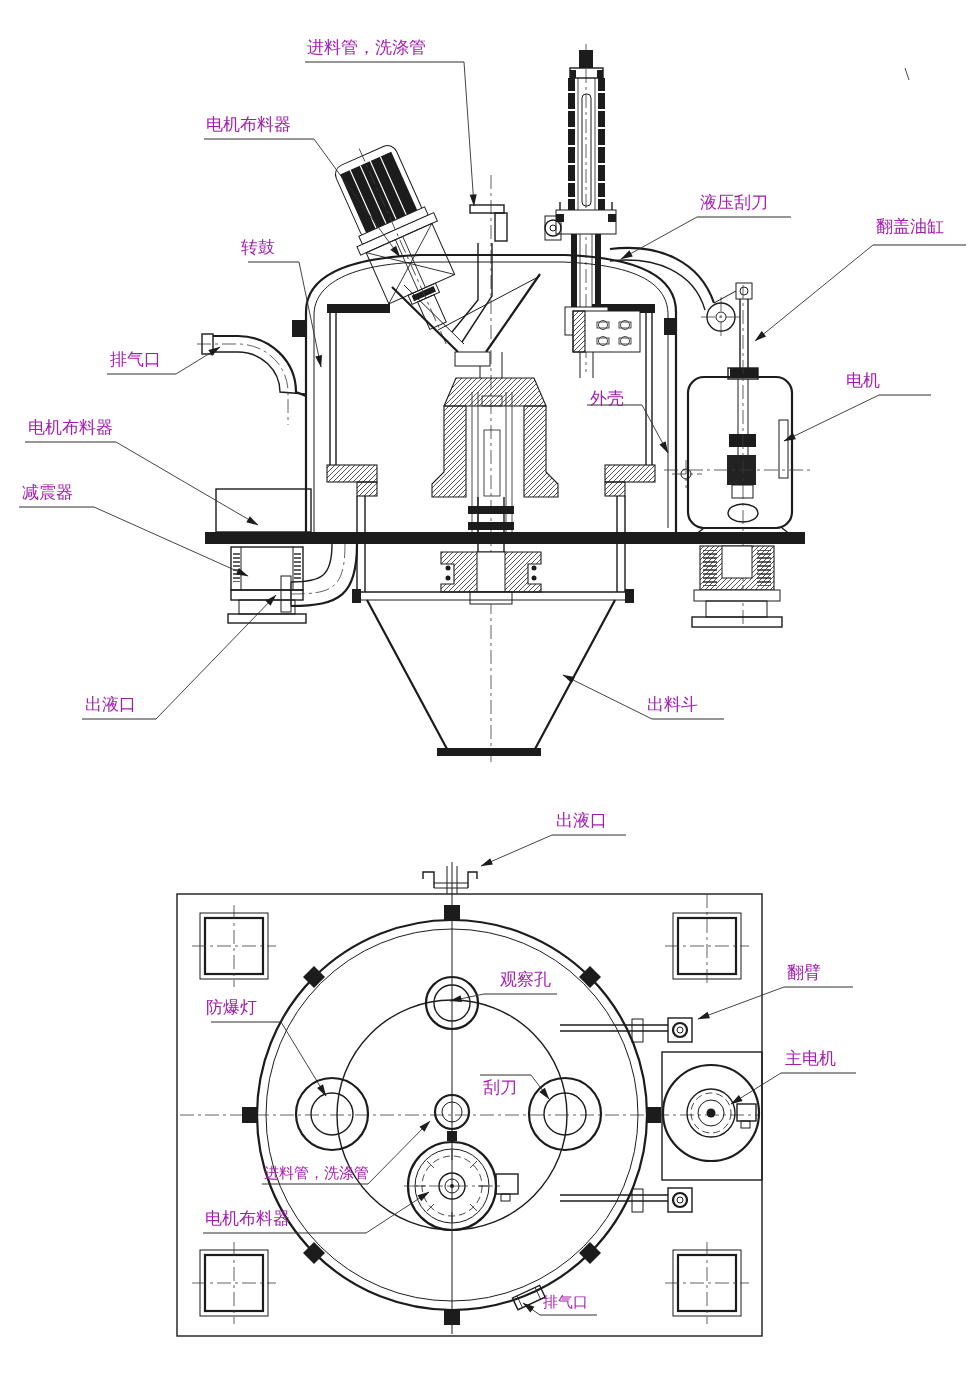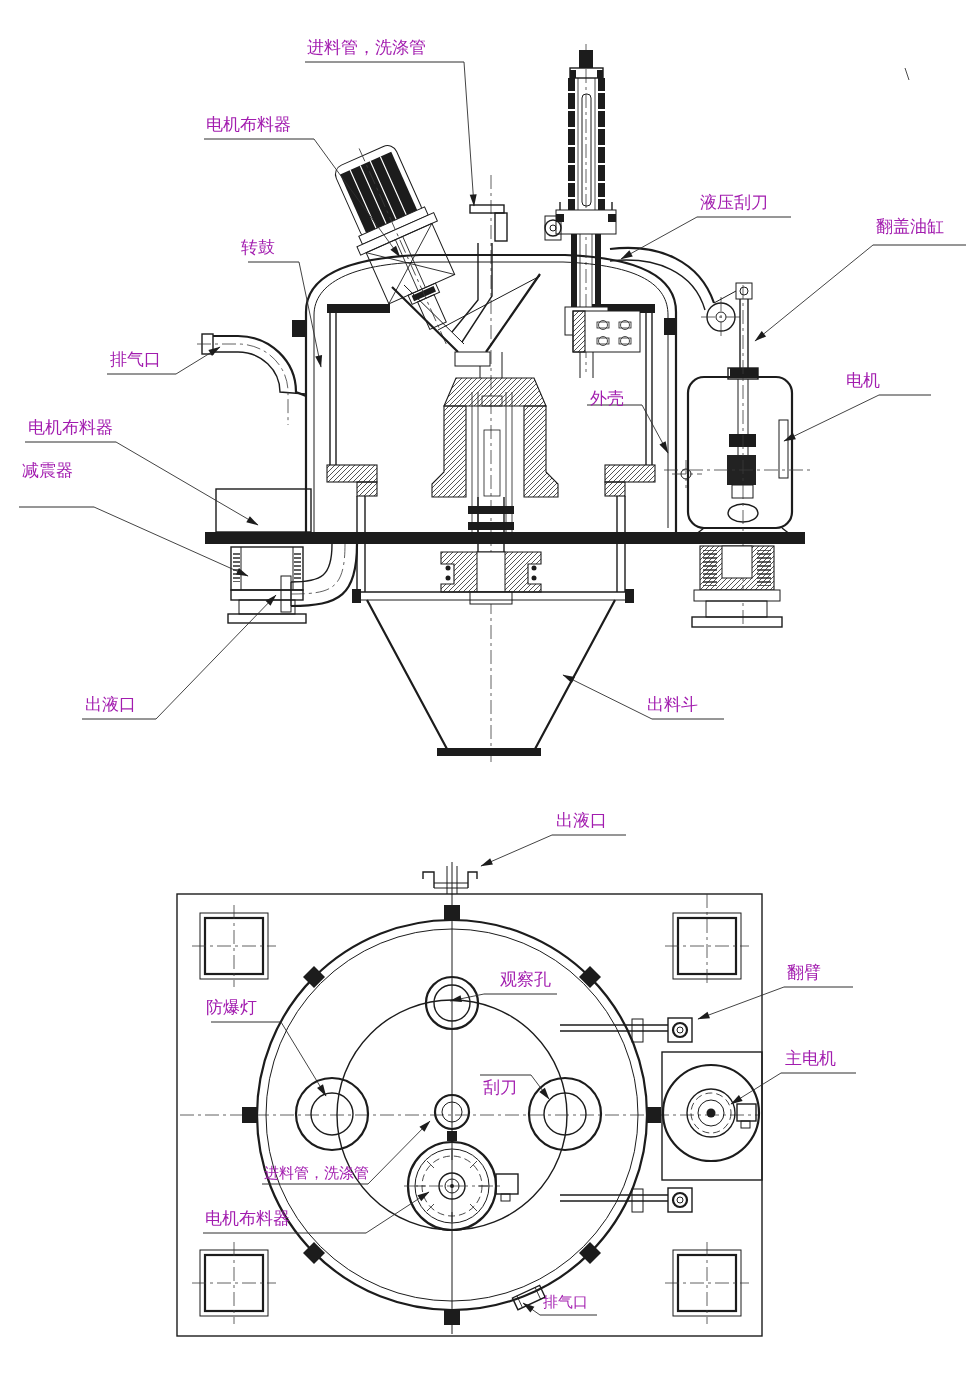--- a/index.html
+++ b/index.html
@@ -367,21 +367,21 @@
 
 <div class="lbl" style="left:307px;top:37px">进料管，洗涤管</div>
 <div class="lbl" style="left:206px;top:114px">电机布料器</div>
 <div class="lbl" style="left:241px;top:237px">转鼓</div>
 <div class="lbl" style="left:700px;top:192px">液压刮刀</div>
 <div class="lbl" style="left:876px;top:216px">翻盖油缸</div>
 <div class="lbl" style="left:110px;top:349px">排气口</div>
 <div class="lbl" style="left:590px;top:388px">外壳</div>
 <div class="lbl" style="left:846px;top:370px">电机</div>
 <div class="lbl" style="left:28px;top:417px">电机布料器</div>
-<div class="lbl" style="left:22px;top:460px">减震器</div>
+<div class="lbl" style="left:22px;top:482px">减震器</div>
 <div class="lbl" style="left:85px;top:694px">出液口</div>
 <div class="lbl" style="left:647px;top:694px">出料斗</div>
 
 <div class="lbl" style="left:556px;top:810px">出液口</div>
 <div class="lbl" style="left:500px;top:969px">观察孔</div>
 <div class="lbl" style="left:206px;top:997px">防爆灯</div>
 <div class="lbl" style="left:483px;top:1077px">刮刀</div>
 <div class="lbl" style="left:785px;top:1048px">主电机</div>
 <div class="lbl" style="left:787px;top:962px">翻臂</div>
 <div class="lbl small" style="left:264px;top:1164px">进料管，洗涤管</div>

